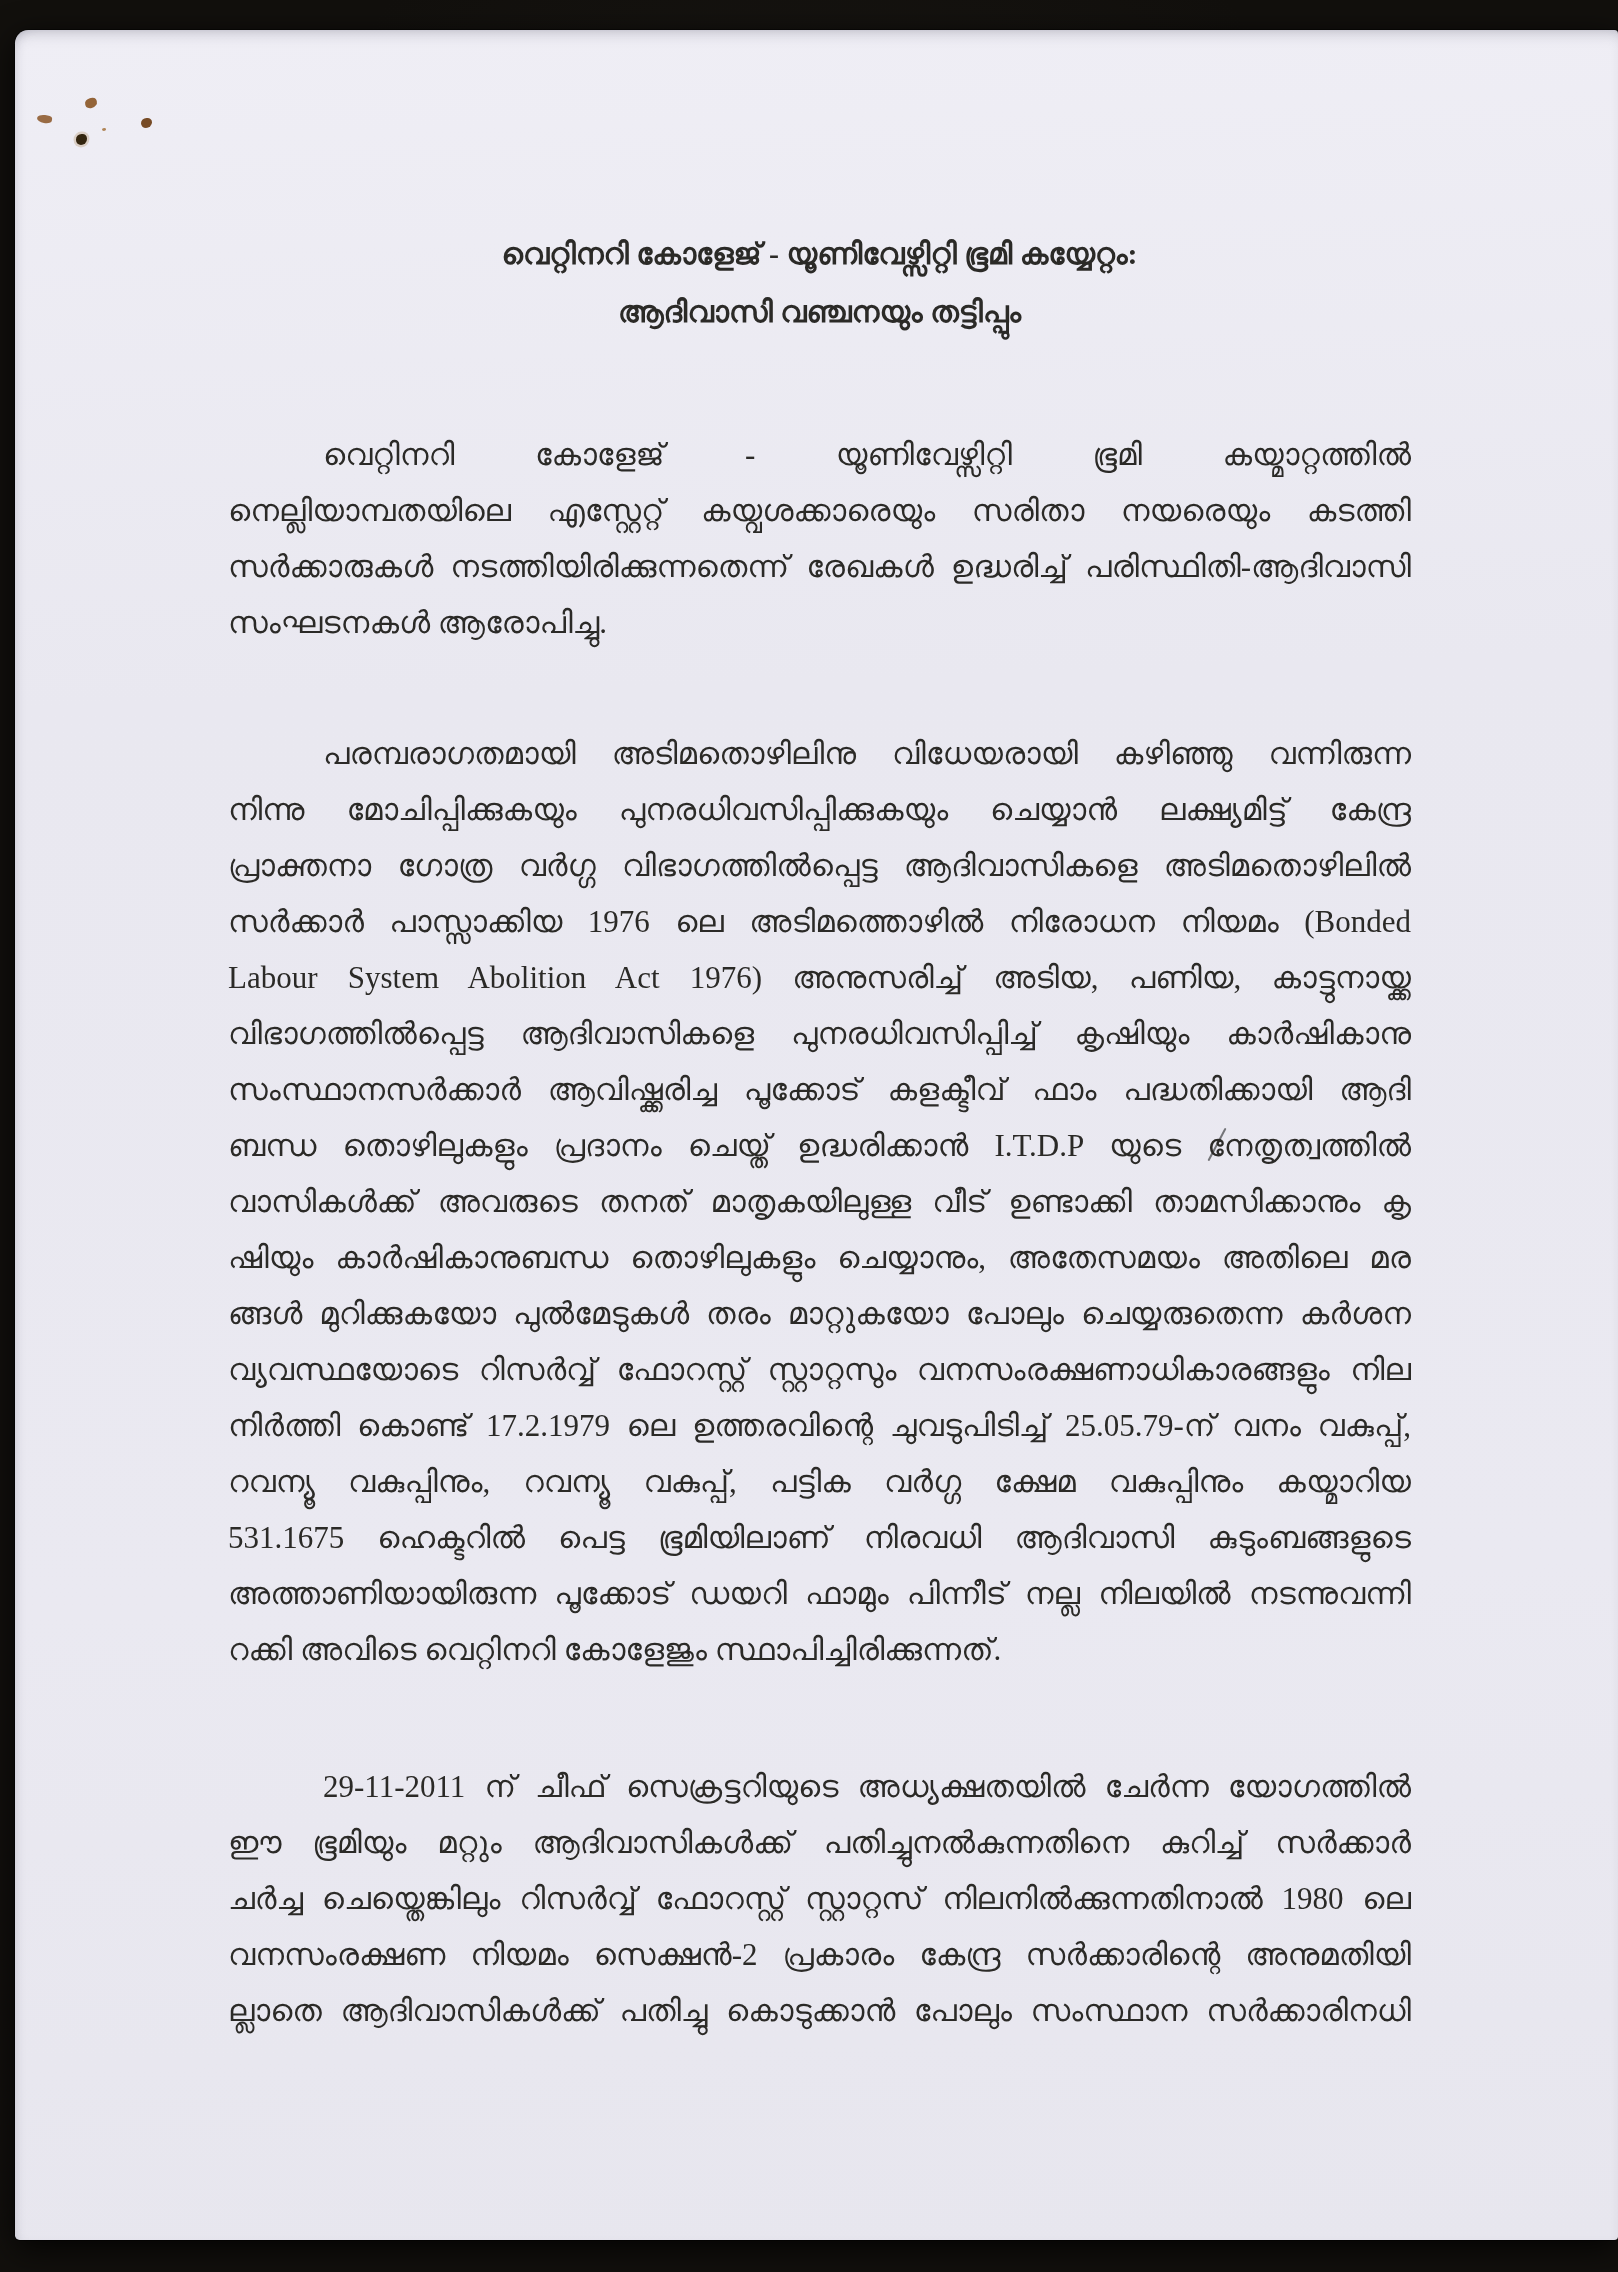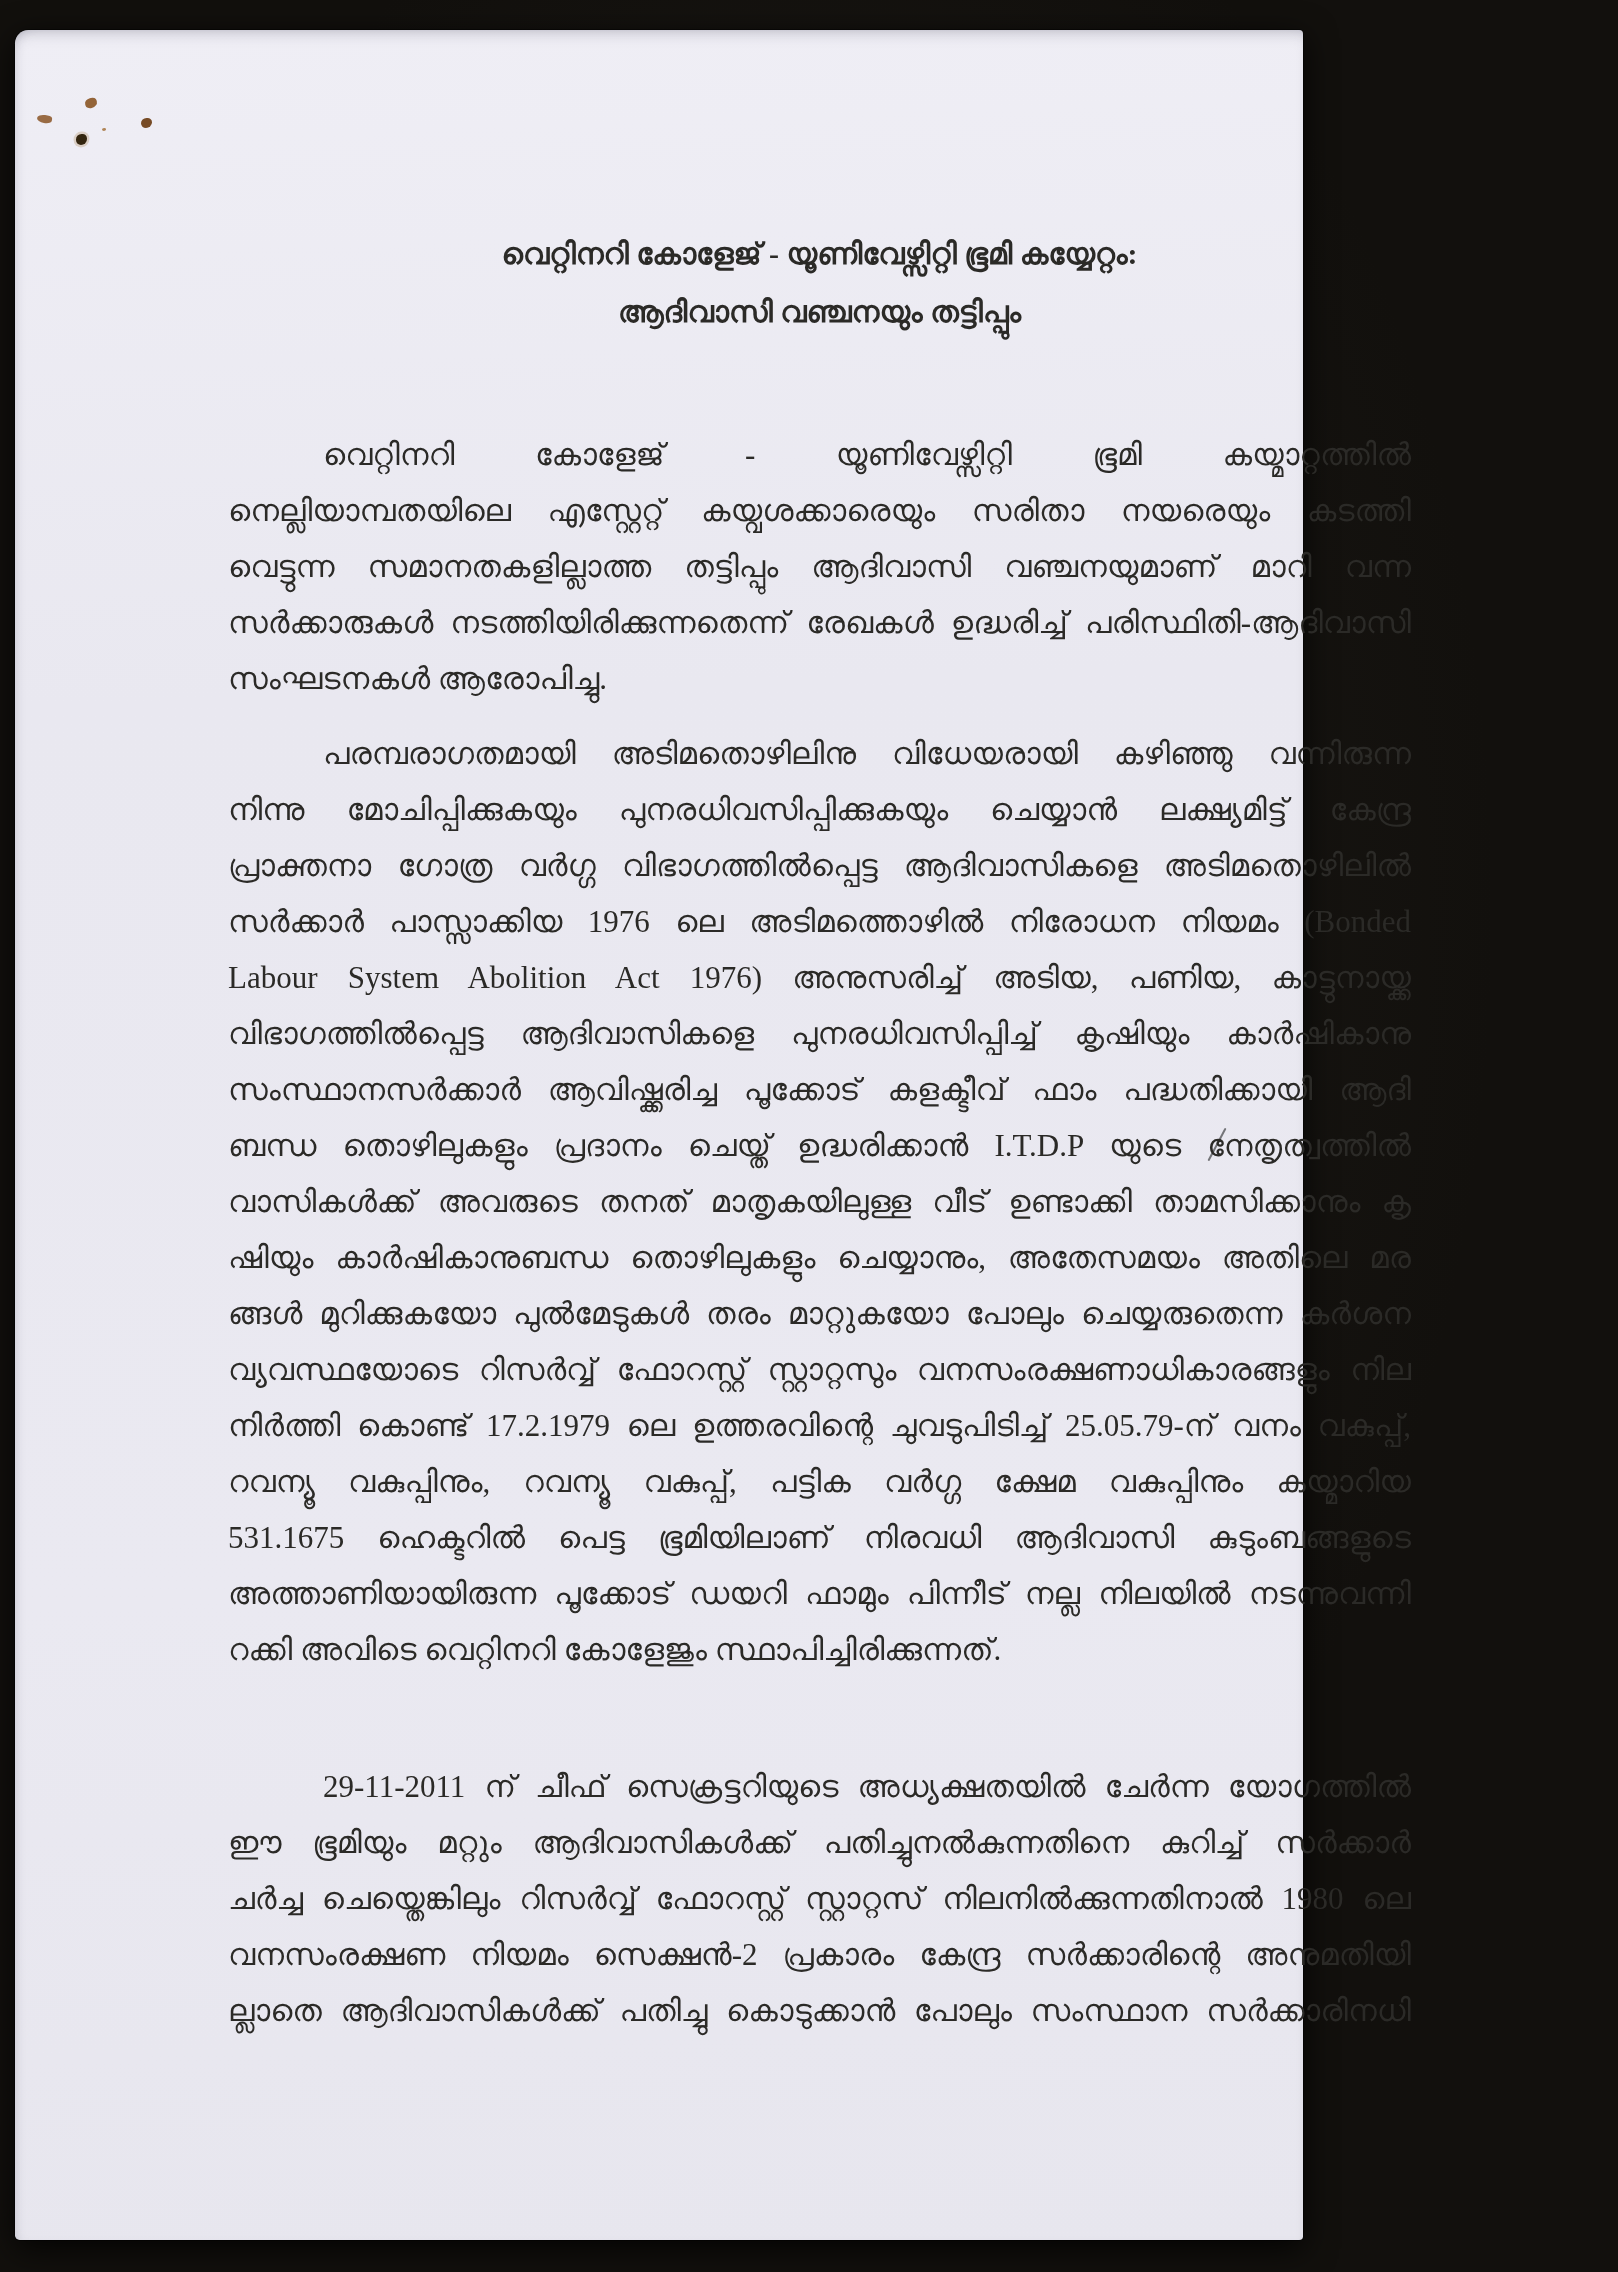--- a/index.html
+++ b/index.html
@@ -18,21 +18,21 @@
   .scan {
     position: relative;
     width: 1618px; height: 2273px;
     background:
       radial-gradient(ellipse at 50% 40%, rgba(48,44,38,0.35), rgba(0,0,0,0) 60%),
       var(--scanner-bed);
   }
   .paper {
     position: absolute;
     left: 15px; top: 30px;
-    width: 1288px; height: 2210px;
+    width: 1603px; height: 2210px;
     background:
       linear-gradient(178deg, #efeef5 0%, #e9e8f0 30%, #eae9f1 70%, #e7e6ee 100%);
     border-radius: 13.3px 3.8px 3.8px 4.7px;
     box-shadow:
       0 0 0 0.9px rgba(0,0,0,0.45),
       inset 0 10.4px 16px -10.4px rgba(55,55,75,0.35),
       inset 6.6px 0 14.2px -10.4px rgba(55,55,75,0.28),
       0 8.5px 33px rgba(0,0,0,0.8);
   }
   .stain {
@@ -97,21 +97,20 @@
     <div class="stray-mark"></div>
 
     <div class="title">
       <div class="title-line">വെറ്റിനറി കോളേജ് - യൂണിവേഴ്സിറ്റി ഭൂമി കയ്യേറ്റം:</div>
       <div class="title-line">ആദിവാസി വഞ്ചനയും തട്ടിപ്പും</div>
     </div>
 
     <div class="para p1">
         <div class="tline indent">വെറ്റിനറി കോളേജ് - യൂണിവേഴ്സിറ്റി ഭൂമി കയ്മാറ്റത്തിൽ</div>
         <div class="tline">നെല്ലിയാമ്പതയിലെ എസ്റ്റേറ്റ് കയ്വശക്കാരെയും സരിതാ നയരെയും കടത്തി</div>
-        <div class="tline">വെട്ടുന്ന സമാനതകളില്ലാത്ത തട്ടിപ്പും ആദിവാസി വഞ്ചനയുമാണ് മാറി വന്ന</div>
         <div class="tline">സർക്കാരുകൾ നടത്തിയിരിക്കുന്നതെന്ന് രേഖകൾ ഉദ്ധരിച്ച് പരിസ്ഥിതി-ആദിവാസി</div>
         <div class="tline lastleft">സംഘടനകൾ ആരോപിച്ചു.</div>
       </div>
 
     <div class="para p2">
         <div class="tline indent">പരമ്പരാഗതമായി അടിമതൊഴിലിനു വിധേയരായി കഴിഞ്ഞു വന്നിരുന്ന</div>
         <div class="tline">നിന്നു മോചിപ്പിക്കുകയും പുനരധിവസിപ്പിക്കുകയും ചെയ്യാൻ ലക്ഷ്യമിട്ട് കേന്ദ്ര</div>
         <div class="tline">പ്രാക്തനാ ഗോത്ര വർഗ്ഗ വിഭാഗത്തിൽപ്പെട്ട ആദിവാസികളെ അടിമതൊഴിലിൽ</div>
         <div class="tline">സർക്കാർ പാസ്സാക്കിയ 1976 ലെ അടിമത്തൊഴിൽ നിരോധന നിയമം (Bonded</div>
         <div class="tline">Labour System Abolition Act 1976) അനുസരിച്ച് അടിയ, പണിയ, കാട്ടുനായ്ക്ക</div>

